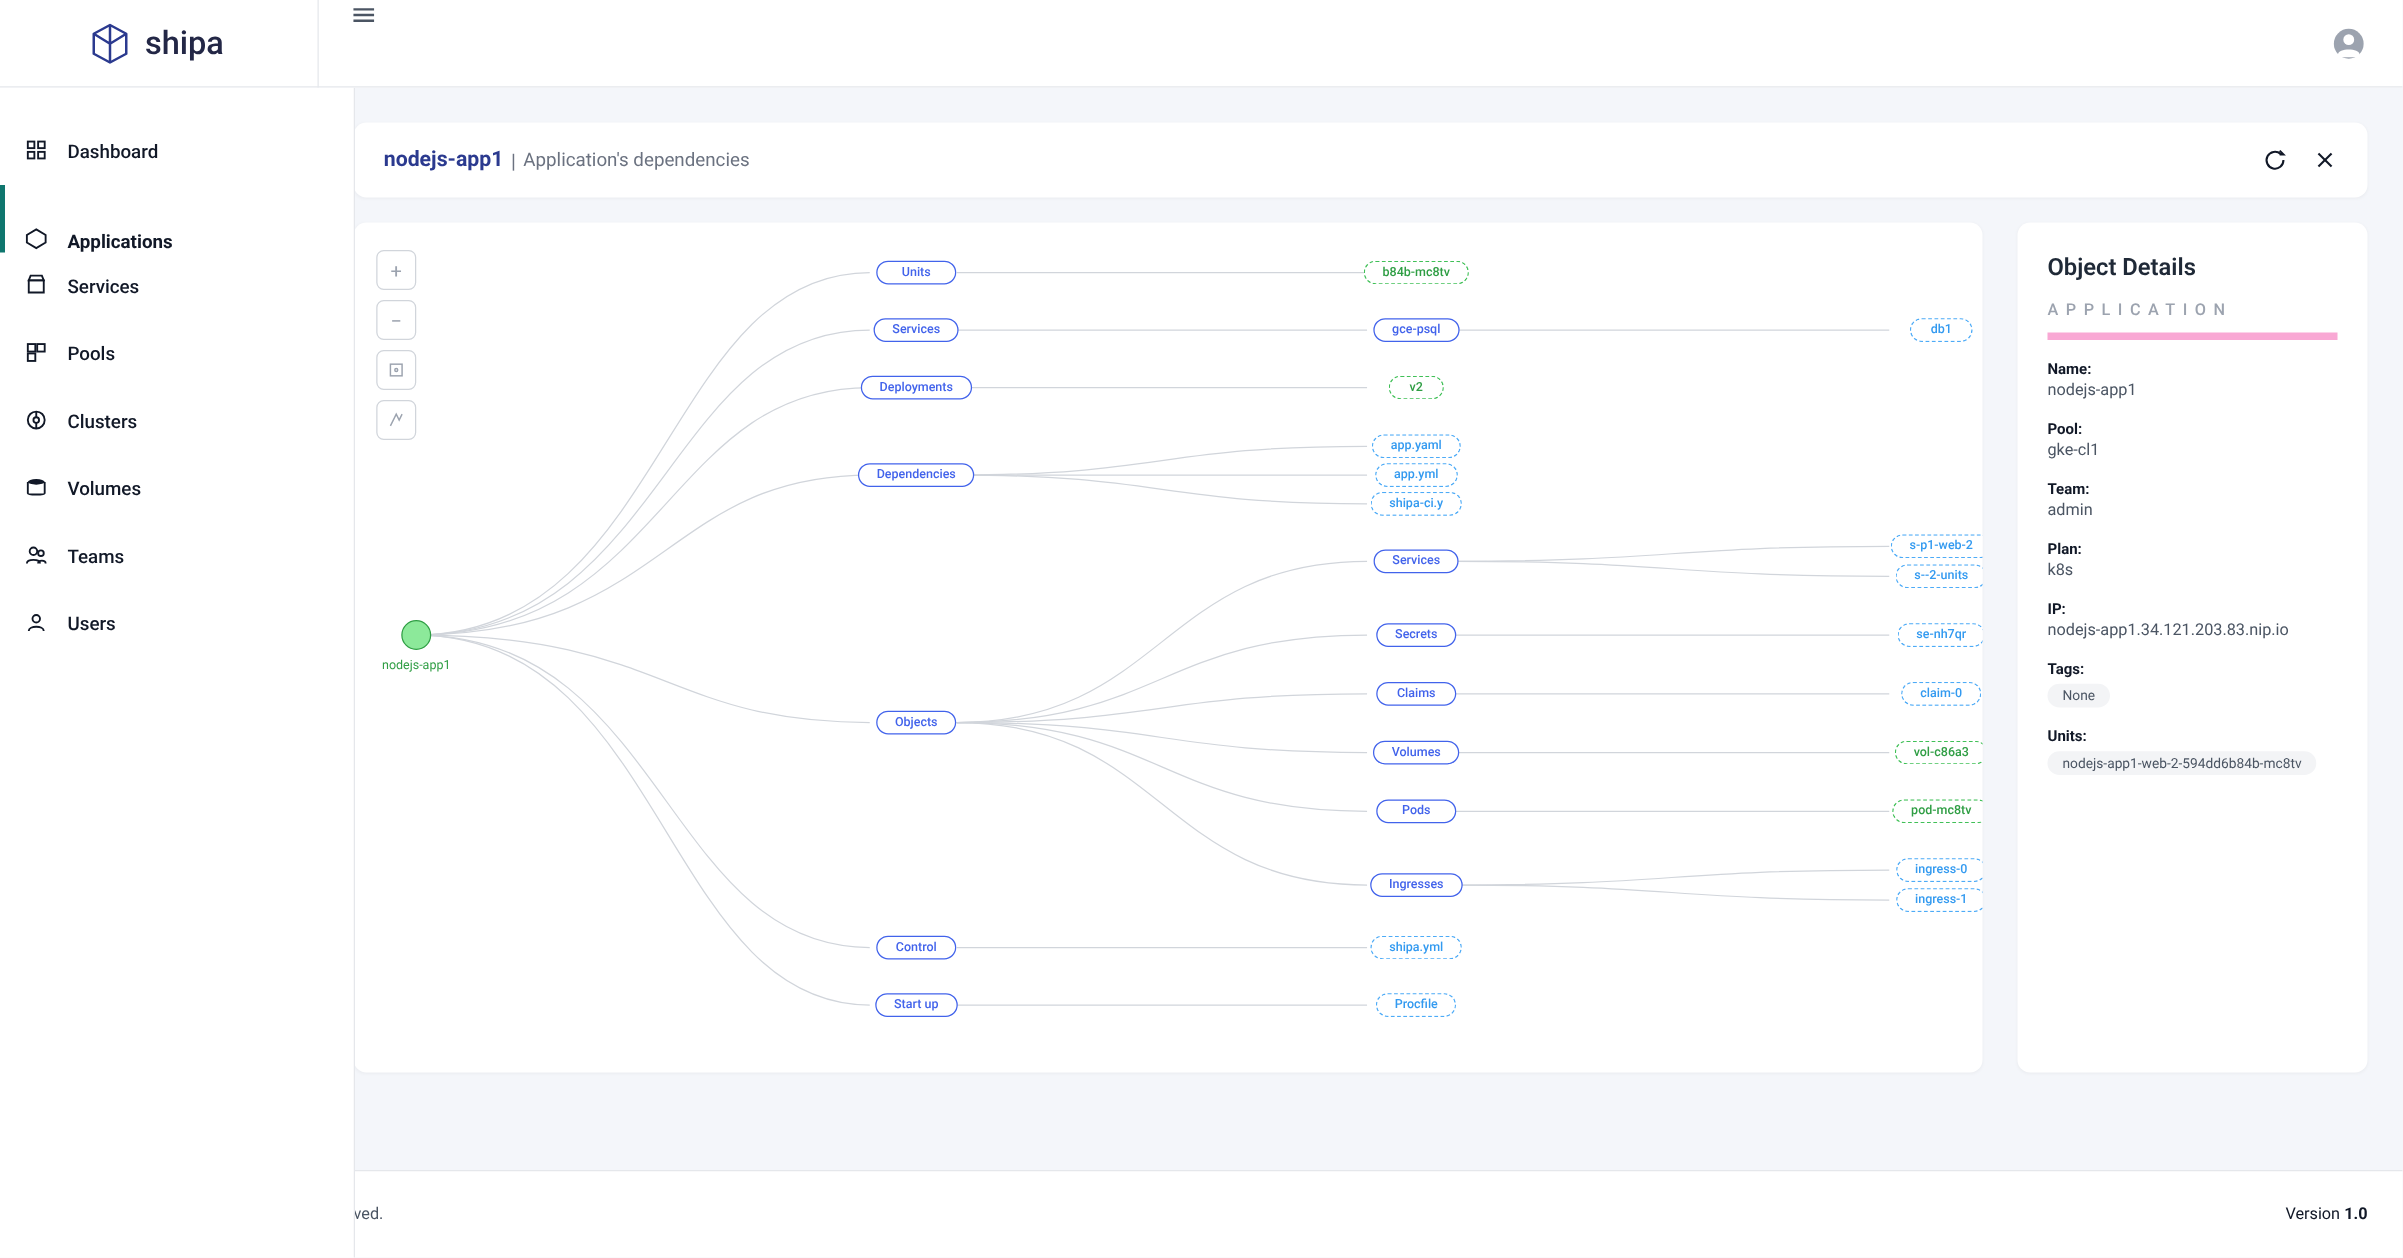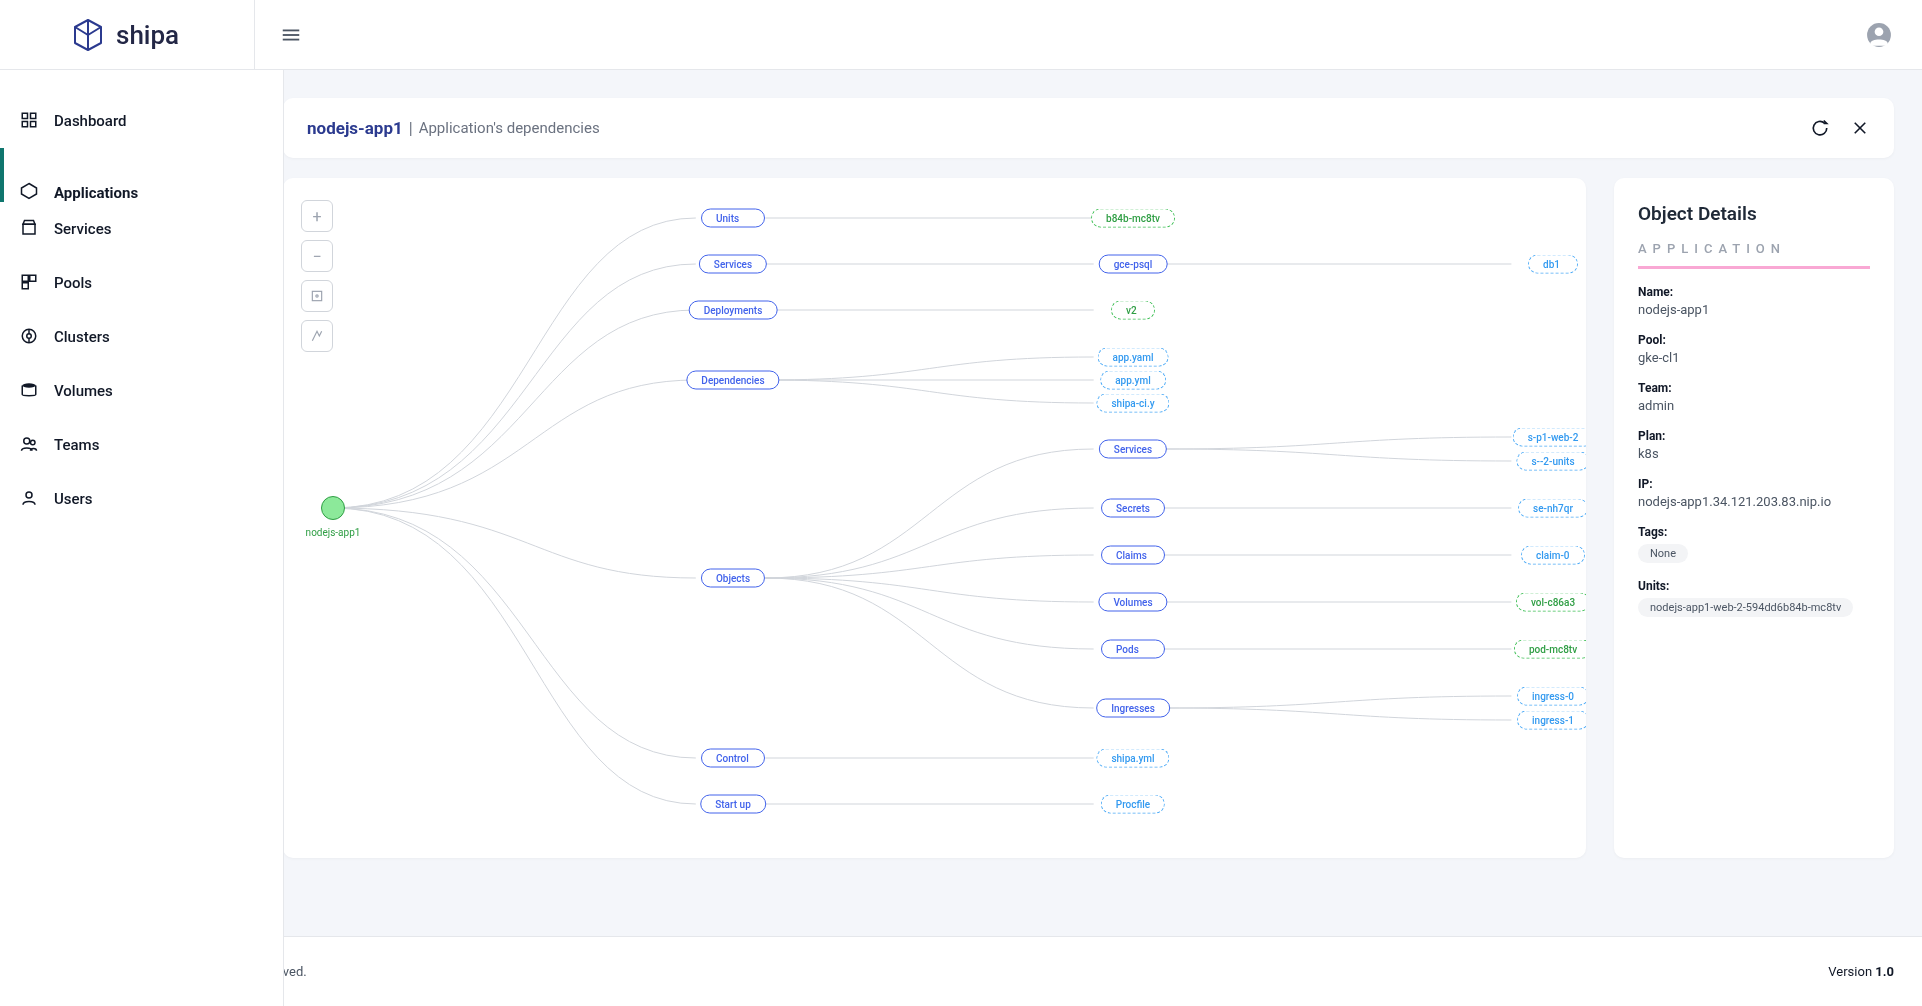--- a/index.html
+++ b/index.html
@@ -11,21 +11,20 @@
   height: 1006px;
   overflow: hidden;
 }
 .topbar {
   position: absolute;
   top: 0; left: 0; right: 0;
   height: 70px;
   background: #fff;
   border-bottom: 1px solid #e5e7eb;
   display: flex;
-  align-items: center;
   z-index: 20;
 }
 .logo-area {
   width: 255px;
   height: 70px;
   display: flex;
   align-items: center;
   padding-left: 70px;
   border-right: 1px solid #e5e7eb;
 }
@@ -168,21 +167,21 @@
   font-weight: 600;
   color: #1f2937;
   margin-bottom: 16px;
 }
 .details-subtitle {
   font-size: 13px;
   letter-spacing: 6px;
   color: #9ca3af;
   font-weight: 500;
   padding-bottom: 10px;
-  border-bottom: 3px solid #f9a8d4;
+  border-bottom: 6px solid #f9a8d4;
   margin-bottom: 16px;
 }
 .detail-row { margin-bottom: 16px; }
 .detail-label {
   font-size: 12px;
   font-weight: 700;
   color: #111827;
   margin-bottom: 3px;
 }
 .detail-value {
@@ -204,21 +203,21 @@
   position: absolute;
   inset: 0;
 }
 .node {
   position: absolute;
   transform: translate(-50%, -50%);
   border-radius: 14px;
   padding: 3px 14px;
   font-size: 10px;
   font-weight: 500;
-  text-align: left;
+  text-align: center;
   cursor: pointer;
   white-space: nowrap;
   background: #fff;
   min-width: 64px;
 }
 .node.solid-blue { border: 1.5px solid #4263eb; color: #4263eb; }
 .node.dash-blue { border: 1.5px dashed #4dabf7; color: #339af0; }
 .node.dash-green { border: 1.5px dashed #40c057; color: #2f9e44; }
 .root-node {
   position: absolute;

